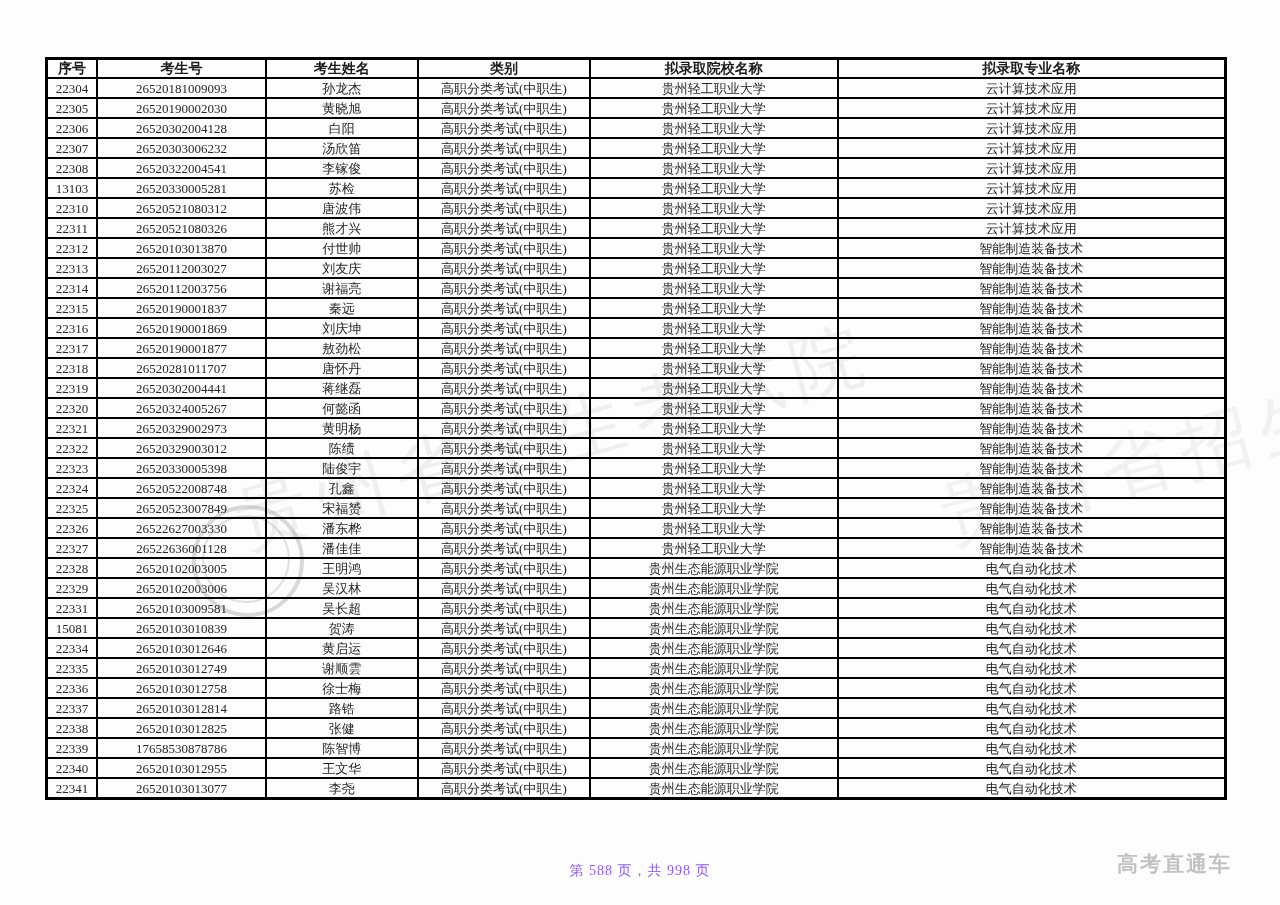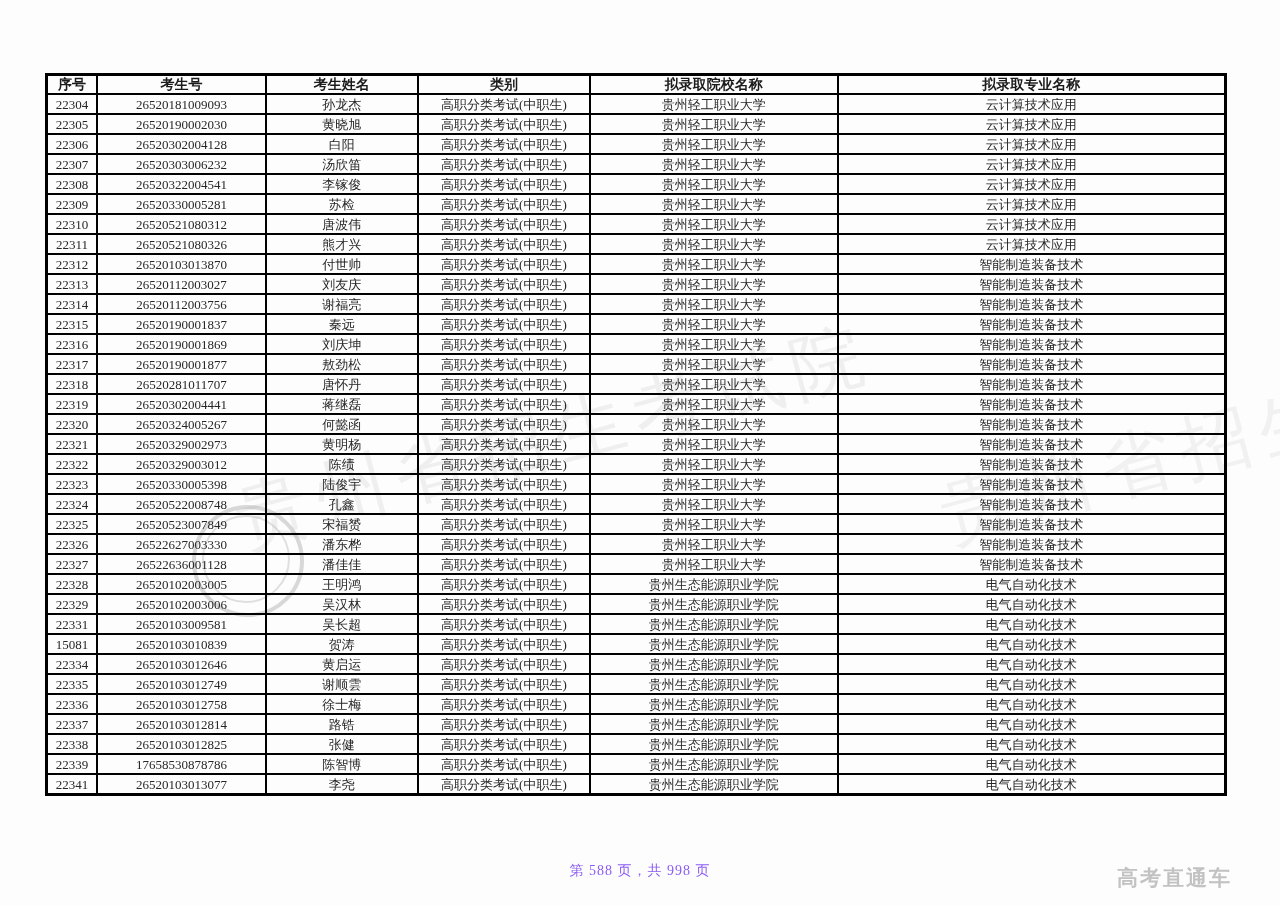--- a/index.html
+++ b/index.html
@@ -15,21 +15,21 @@
   .page {
     position: relative;
     width: 1280px;
     height: 905px;
     background: #fdfdfd;
   }
   
   table.admission {
     position: absolute;
     left: 45px;
-    top: 73px;
+    top: 57px;
     width: 1182px;
     border-collapse: collapse;
     table-layout: fixed;
     border: 3px solid #000;
   }
   table.admission th,
   table.admission td {
     border: 2px solid #000;
     height: 18px;
     padding: 0 2px;
@@ -59,21 +59,20 @@
     letter-spacing: 1px;
   }
   .brand {
     position: absolute;
     right: 48px;
     top: 850px;
     font-size: 21px;
     color: #c2c2c2;
     letter-spacing: 2px;
     font-weight: bold;
-    margin-top: 14px;
   }
   
   .wm-text {
     position: absolute;
     font-size: 72px;
     letter-spacing: 10px;
     white-space: nowrap;
     color: rgba(145,145,145,0.13);
     transform: rotate(-15deg);
     transform-origin: left top;
@@ -167,21 +166,21 @@
         </tr>
         <tr>
           <td>22308</td>
           <td>26520322004541</td>
           <td>李镓俊</td>
           <td>高职分类考试(中职生)</td>
           <td>贵州轻工职业大学</td>
           <td>云计算技术应用</td>
         </tr>
         <tr>
-          <td>22309</td>
+          <td>13103</td>
           <td>26520330005281</td>
           <td>苏检</td>
           <td>高职分类考试(中职生)</td>
           <td>贵州轻工职业大学</td>
           <td>云计算技术应用</td>
         </tr>
         <tr>
           <td>22310</td>
           <td>26520521080312</td>
           <td>唐波伟</td>
@@ -399,20 +398,28 @@
         </tr>
         <tr>
           <td>22339</td>
           <td>17658530878786</td>
           <td>陈智博</td>
           <td>高职分类考试(中职生)</td>
           <td>贵州生态能源职业学院</td>
           <td>电气自动化技术</td>
         </tr>
         <tr>
+          <td>22340</td>
+          <td>26520103012955</td>
+          <td>王文华</td>
+          <td>高职分类考试(中职生)</td>
+          <td>贵州生态能源职业学院</td>
+          <td>电气自动化技术</td>
+        </tr>
+        <tr>
           <td>22341</td>
           <td>26520103013077</td>
           <td>李尧</td>
           <td>高职分类考试(中职生)</td>
           <td>贵州生态能源职业学院</td>
           <td>电气自动化技术</td>
         </tr>
       </tbody>
   </table>
 

